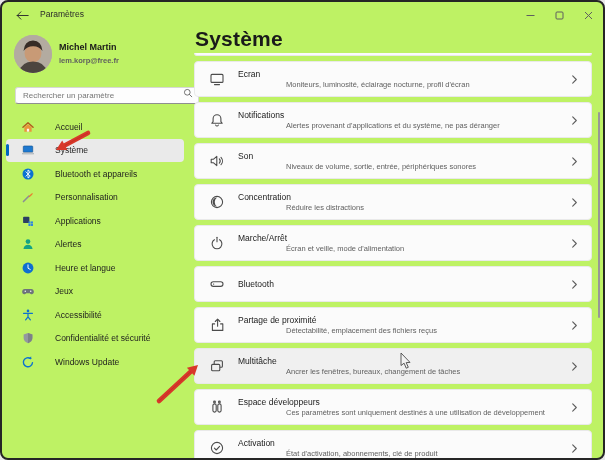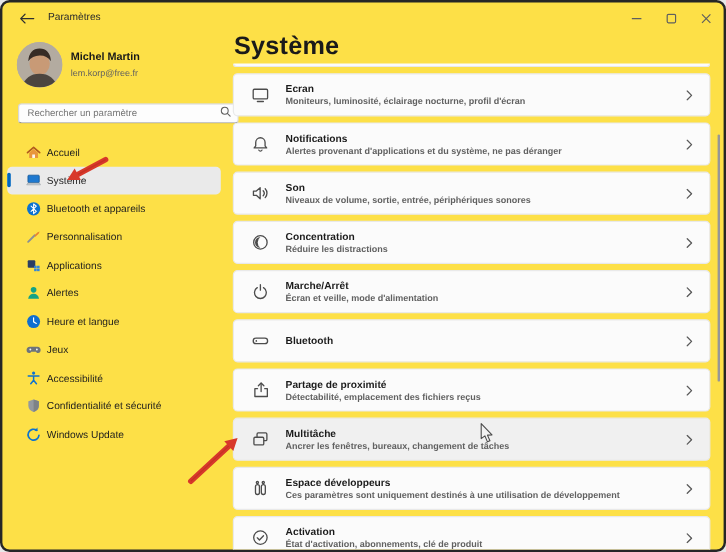--- a/index.html
+++ b/index.html
@@ -1,70 +1,70 @@
 <!DOCTYPE html>
 <html lang="fr"><head>
 <meta charset="utf-8">
 <style>
   * { margin:0; padding:0; box-sizing:border-box; }
   html,body { width:605px; height:460px; background:#e8e8e8; }
   body { font-family:"Liberation Sans", sans-serif; -webkit-font-smoothing:antialiased; }
 
   .window{
     position:relative; width:605px; height:460px; overflow:hidden;
-    background:#fde047; border:2px solid #262626; border-radius:8px;
+    background:#bef264; border:2px solid #262626; border-radius:8px;
   }
 
   
   .titlebar{ position:absolute; left:0; top:0; right:0; height:26px; }
   .back-button{ position:absolute; left:10px; top:5px; width:20px; height:16px; display:flex; align-items:center; justify-content:center; border-radius:3px; }
   .app-title{ position:absolute; left:38px; top:7px; font-size:8.5px; color:#2b2b2b; }
   .win-controls{ position:absolute; right:10px; top:0; height:26px; display:flex; align-items:center; gap:19px; }
   .win-btn{ width:10px; height:10px; display:flex; align-items:center; justify-content:center; }
 
   
   .avatar{ position:absolute; left:12px; top:33px; width:38px; height:38px; border-radius:50%; overflow:hidden; background:#b8b0a6; }
   .profile-name{ position:absolute; left:57px; top:40px; font-size:9px; font-weight:bold; color:#191919; }
-  .profile-email{ position:absolute; left:57px; top:54px; font-size:7.5px; color:#5f5f5f; }
+  .profile-email{ position:absolute; left:57px; top:54px; font-size:7.5px; color:#5f5f5f;font-weight:bold; }
 
   .searchbox{ position:absolute; left:13px; top:82px; width:184px; height:17px; }
   .searchbox input{
     width:100%; height:100%; border:1px solid #d7d7d7; border-bottom-color:#8f8f8f;
     border-radius:3px; background:#fdfdfd; font-family:"Liberation Sans",sans-serif;
     font-size:8px; color:#333; padding:0 18px 0 7px; outline:none;
   }
   .searchbox input::placeholder{ color:#767676; }
   .search-icon{ position:absolute; right:6px; top:3.5px; width:10px; height:10px; }
 
   .nav{ position:absolute; left:4px; top:113px; width:178px; display:flex; flex-direction:column; gap:0.5px; }
   .nav-item{
-    position:relative; height:23px; display:flex; align-items:center; gap:4px;
+    position:relative; height:23px; display:flex; align-items:center; gap:20px;
     padding-left:15px; border-radius:4px; font-size:8.5px; color:#1d1d1d;text-align:center;
   }
   .nav-item.selected{ background:#eaeaea; }
   .nav-item.selected .accent-pill{
     position:absolute; left:0; top:5.5px; width:3px; height:12px; border-radius:2px; background:#0067c0;
   }
   .nav-icon{ width:14px; height:14px; flex:none; display:flex; }
   .nav-icon svg{ width:14px; height:14px; }
 
   
   .page-title{ position:absolute; left:193px; top:25px; font-size:21px; font-weight:600; color:#1a1a1a; letter-spacing:0.2px; }
   .rows{ position:absolute; left:192px; top:51px; width:398px; display:flex; flex-direction:column; gap:5px; }
   .partial-row{ height:3px; background:#fbfbfb; border:1px solid #e9e9e9; border-top:none; border-radius:0 0 3px 3px; }
   .row{
     height:36px; background:#fbfbfb; border:1px solid #e9e9e9; border-radius:4px;
-    display:flex; align-items:center; gap:13px; padding:0 12px 0 14px; flex:none;font-weight:bold;
+    display:flex; align-items:center; gap:13px; padding:0 12px 0 14px; flex:none;
   }
   .row.hovered{ background:#f0f0f0; }
   .row-icon{ width:16px; height:16px; flex:none; display:flex; }
   .row-icon svg{ width:16px; height:16px; }
   .row-text{ flex:1; display:flex; flex-direction:column; gap:1px; min-width:0; }
   .row-title{ font-size:8.5px; color:#1b1b1b; }
-  .row-desc{ font-size:7.5px; color:#616161; white-space:nowrap; overflow:hidden; }
+  .row-desc{ font-size:7.5px; color:#616161; white-space:nowrap; overflow:hidden;margin-left:48px; }
   .row-chevron{ width:9px; height:9px; flex:none; display:flex; }
 
   .scrollbar-thumb{ position:absolute; right:3px; top:110px; width:2px; height:206px; background:#979797; border-radius:1px; z-index:20; }
 
   .overlay{ position:absolute; left:0; top:0; width:605px; height:460px; pointer-events:none; z-index:50; }
 
   .ico-stroke{ stroke:#4c4c4c; fill:none; stroke-width:1.1; stroke-linecap:round; stroke-linejoin:round; }
 </style>
 </head>
 <body>

